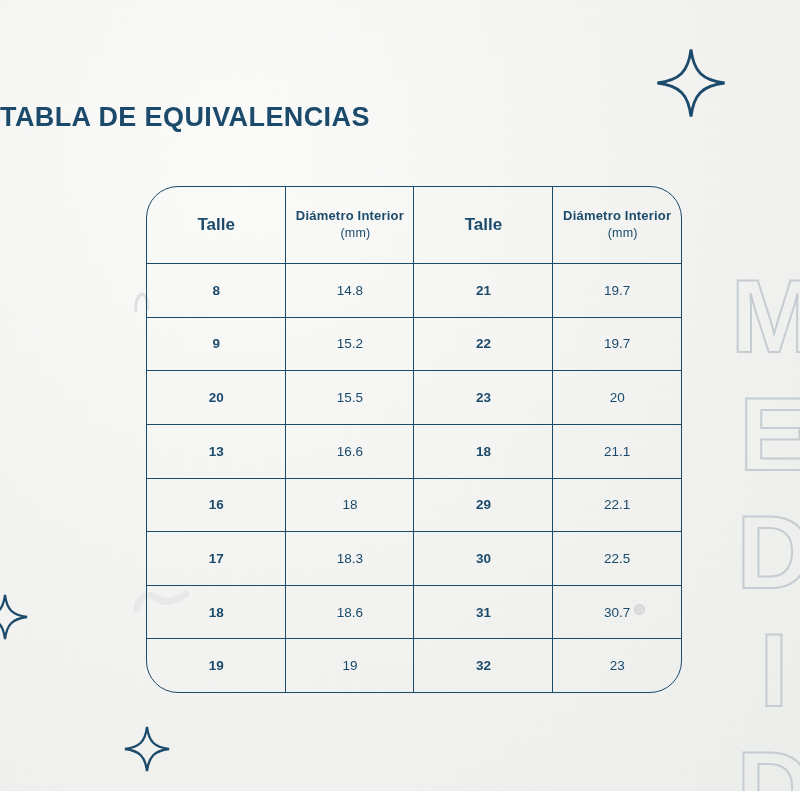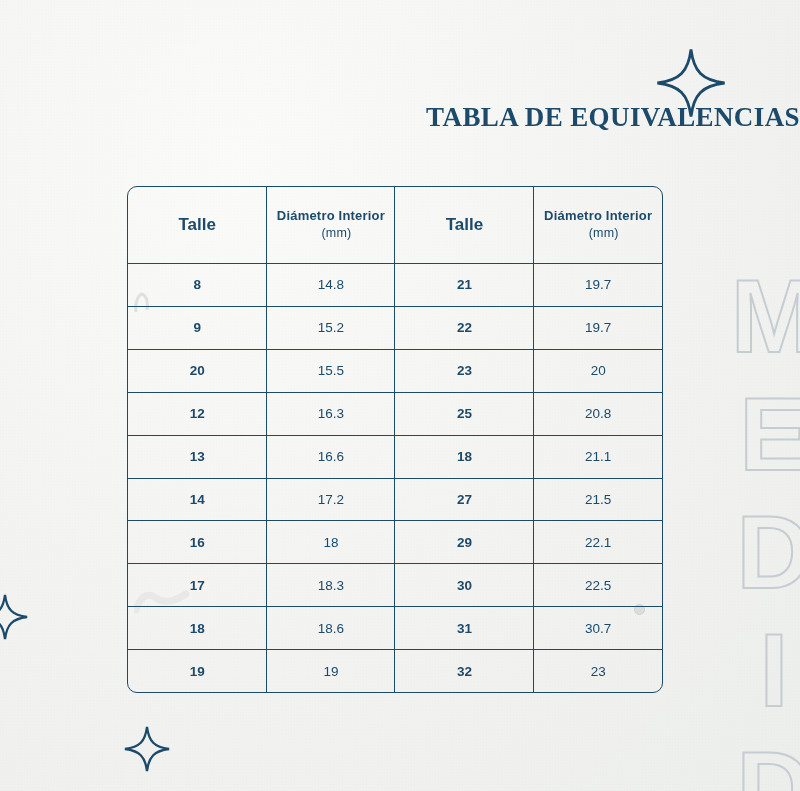--- a/index.html
+++ b/index.html
@@ -29,36 +29,36 @@
     background-image:
       repeating-linear-gradient(0deg, rgba(0,0,0,0.012) 0px, rgba(0,0,0,0.012) 1px, transparent 1px, transparent 3px),
       repeating-linear-gradient(90deg, rgba(0,0,0,0.012) 0px, rgba(0,0,0,0.012) 1px, transparent 1px, transparent 3px);
   }
 
   .title {
     position: absolute;
     top: 102px;
     left: 0;
     width: 100%;
-    text-align: right;
+    text-align: left;
     font-size: 27px;
     font-weight: bold;
     letter-spacing: 0.4px;
     color: #1b4a6b;
-    font-family: Liberation Serif, serif;
+    font-family: Liberation Sans, sans-serif;
   }
 
   .table-card {
     position: absolute;
-    left: 127px;
+    left: 146px;
     top: 186px;
     width: 534px;
     height: 505px;
     border: 1.5px solid #1b4a6b;
-    border-radius: 10px;
+    border-radius: 32px;
     overflow: hidden;
     background: transparent;
   }
   table.equiv {
     width: 100%;
     height: 100%;
     border-collapse: collapse;
     table-layout: fixed;
   }
   table.equiv col.c0 { width: 26%; }
@@ -219,38 +219,26 @@
           <td class="talle">22</td>
           <td>19.7</td>
         </tr>
         <tr>
           <td class="talle">20</td>
           <td>15.5</td>
           <td class="talle">23</td>
           <td>20</td>
         </tr>
         <tr>
-          <td class="talle">12</td>
-          <td>16.3</td>
-          <td class="talle">25</td>
-          <td>20.8</td>
-        </tr>
-        <tr>
           <td class="talle">13</td>
           <td>16.6</td>
           <td class="talle">18</td>
           <td>21.1</td>
         </tr>
         <tr>
-          <td class="talle">14</td>
-          <td>17.2</td>
-          <td class="talle">27</td>
-          <td>21.5</td>
-        </tr>
-        <tr>
           <td class="talle">16</td>
           <td>18</td>
           <td class="talle">29</td>
           <td>22.1</td>
         </tr>
         <tr>
           <td class="talle">17</td>
           <td>18.3</td>
           <td class="talle">30</td>
           <td>22.5</td>

